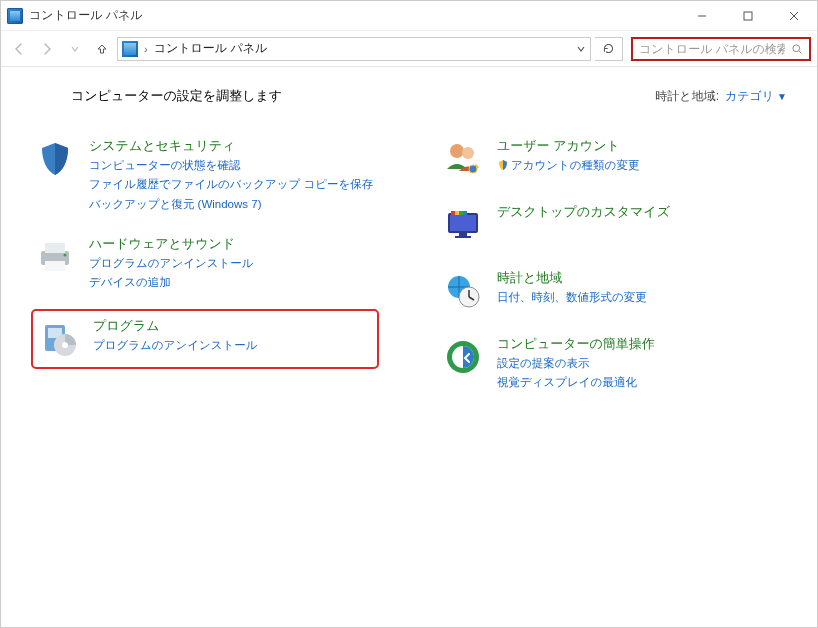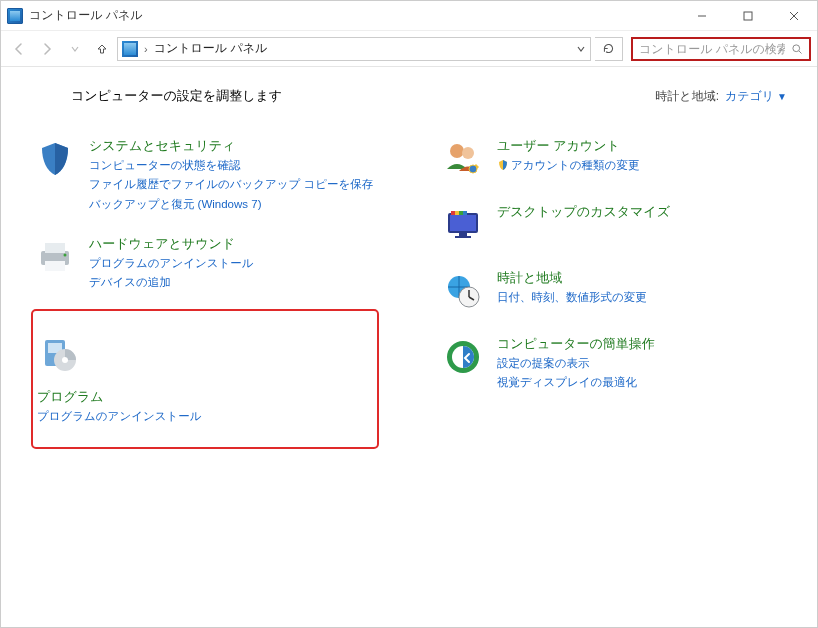--- a/index.html
+++ b/index.html
@@ -101,21 +101,21 @@
 
   .category{
     display:flex;align-items:flex-start;gap:12px;margin-bottom:14px;padding:4px 2px;
   }
   .cat-icon{width:44px;height:44px;flex:0 0 44px;display:flex;align-items:center;justify-content:center;}
   .cat-body{display:flex;flex-direction:column;gap:2px;}
   .cat-title{color:#1f7a1f;font-size:13px;}
   .cat-link{color:#1a66c7;font-size:11.5px;line-height:1.5;}
 
   .highlight{
-    border:2px solid #e02a2a;border-radius:5px;padding:21px 4px;flex-direction:column;
+    border:2px solid #e02a2a;border-radius:5px;padding:6px 4px;
   }
 
   
   svg{display:block;}
 </style>
 </head>
 <body>
 
 <div class="titlebar">
   <div class="app-icon"></div>

